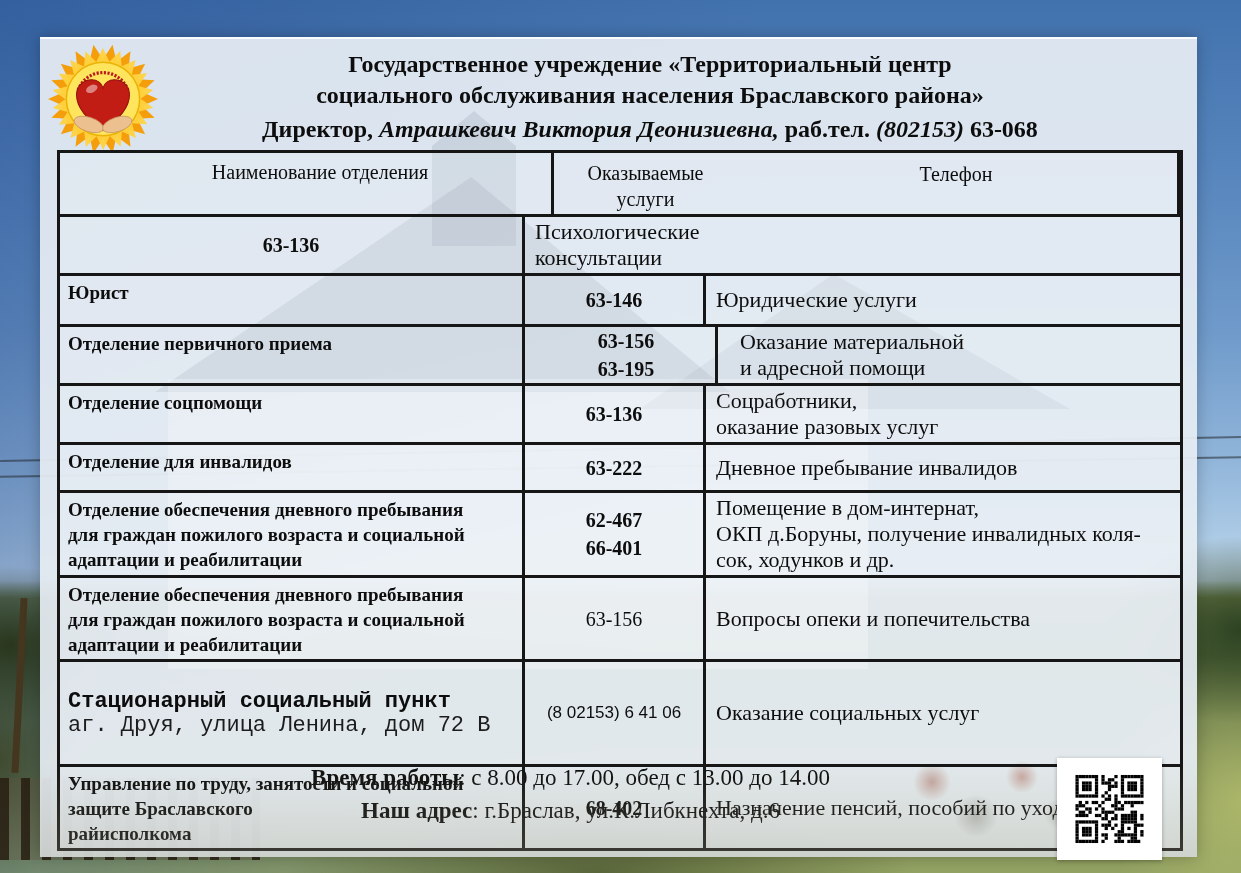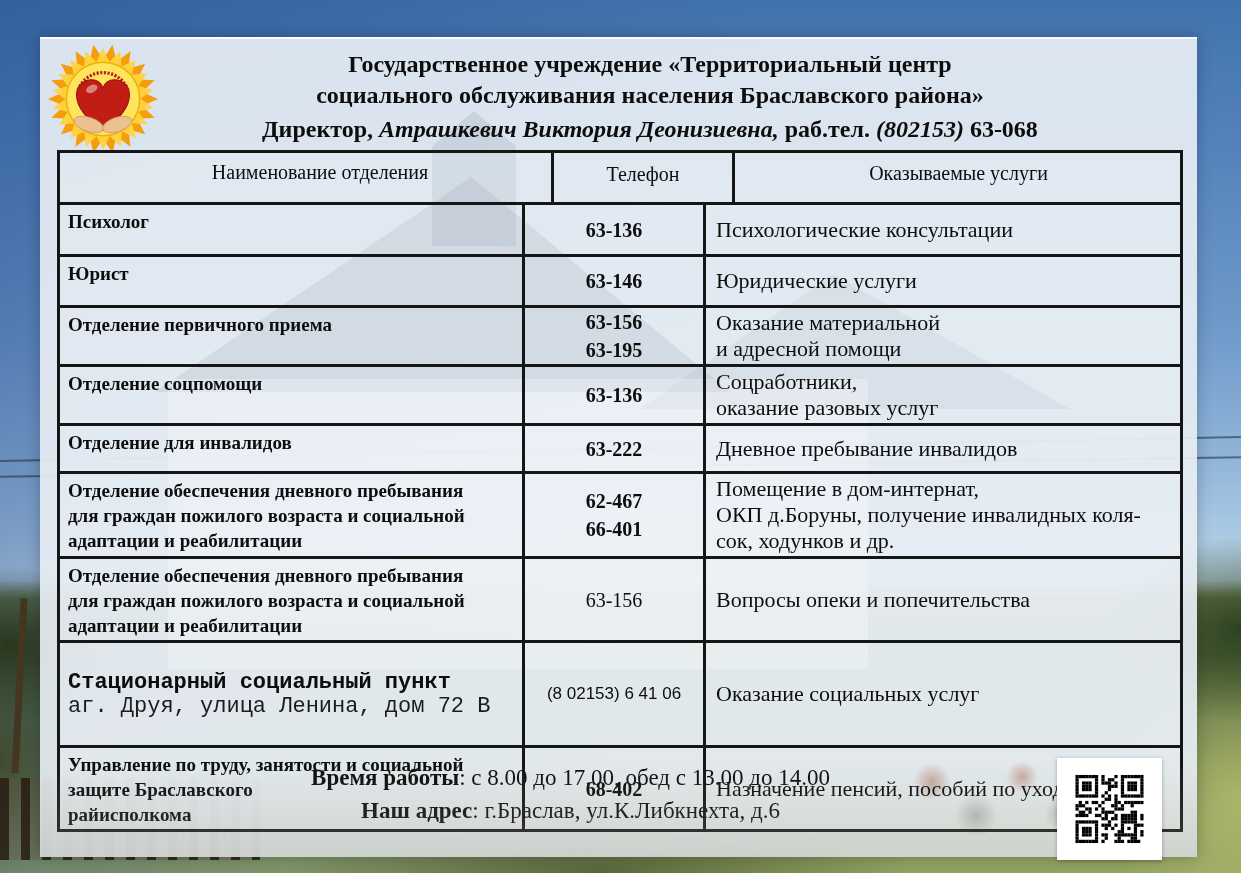--- a/index.html
+++ b/index.html
@@ -67,21 +67,21 @@
   .t-row.first{border-top:none;padding-left:29px;}
   .cell{box-sizing:border-box;color:#0d0d0d;}
   .c1{border-right:3px solid #161616;padding:4px 8px 2px 8px;font-size:19px;font-weight:bold;
       line-height:25px;white-space:pre-line;}
   .c2{border-right:3px solid #161616;display:flex;align-items:center;justify-content:center;
       font-size:20px;font-weight:bold;line-height:28px;text-align:center;white-space:pre-line;}
   .c3{display:flex;align-items:center;padding:2px 8px 2px 10px;font-size:22px;line-height:26px;
       white-space:pre-line;}
   .t-head .cell{font-weight:normal;font-size:20px;display:flex;justify-content:center;
       align-items:flex-start;padding-top:7px;text-align:center;white-space:normal;}
-  .h49{min-height:49px;} .h48{min-height:48px;} .h54{min-height:54px;} .h52{min-height:52px;}
+  .h49{min-height:49px;} .h48{min-height:48px;} .h54{min-height:54px;gap:12px;} .h52{min-height:52px;}
   .h45{min-height:45px;} .h79{min-height:79px;} .h72{min-height:72px;} .h70{min-height:70px;}
   .ph-normal{font-weight:normal;}
   .row-sans .c1{font-family:Liberation Mono, monospace;font-size:22px;line-height:24px;}
   .row-sans .c1 .sub{display:block;font-weight:normal;color:#1c1c1c;}
   .row-sans .c2{font-family:"Liberation Sans","DejaVu Sans",sans-serif;font-weight:normal;font-size:17px;}
 
   
   .foot{position:absolute;left:0;top:722px;width:1157px;text-align:center;color:#0d0d0d;
     padding-right:96px;box-sizing:border-box;}
   .foot .line{font-size:23px;line-height:33px;}
@@ -133,26 +133,25 @@
         <span class="it">Атрашкевич Виктория Деонизиевна,</span>
         <span>раб.тел.</span>
         <span class="itb">(802153)</span>
         <span>63-068</span>
       </div>
     </div>
 
     <div class="tbl">
       <div class="t-row t-head first h49">
         <div class="cell c1">Наименование отделения</div>
+        <div class="cell c3">Оказываемые услуги</div>
         <div class="cell c2">Телефон</div>
-        <div class="cell c3">Оказываемые услуги</div>
       </div>
 
       <div class="t-row h49">
-        <div class="cell c1">Психолог</div>
         <div class="cell c2">63-136</div>
         <div class="cell c3">Психологические консультации</div>
       </div>
 
       <div class="t-row h48">
         <div class="cell c1">Юрист</div>
         <div class="cell c2">63-146</div>
         <div class="cell c3">Юридические услуги</div>
       </div>
 

